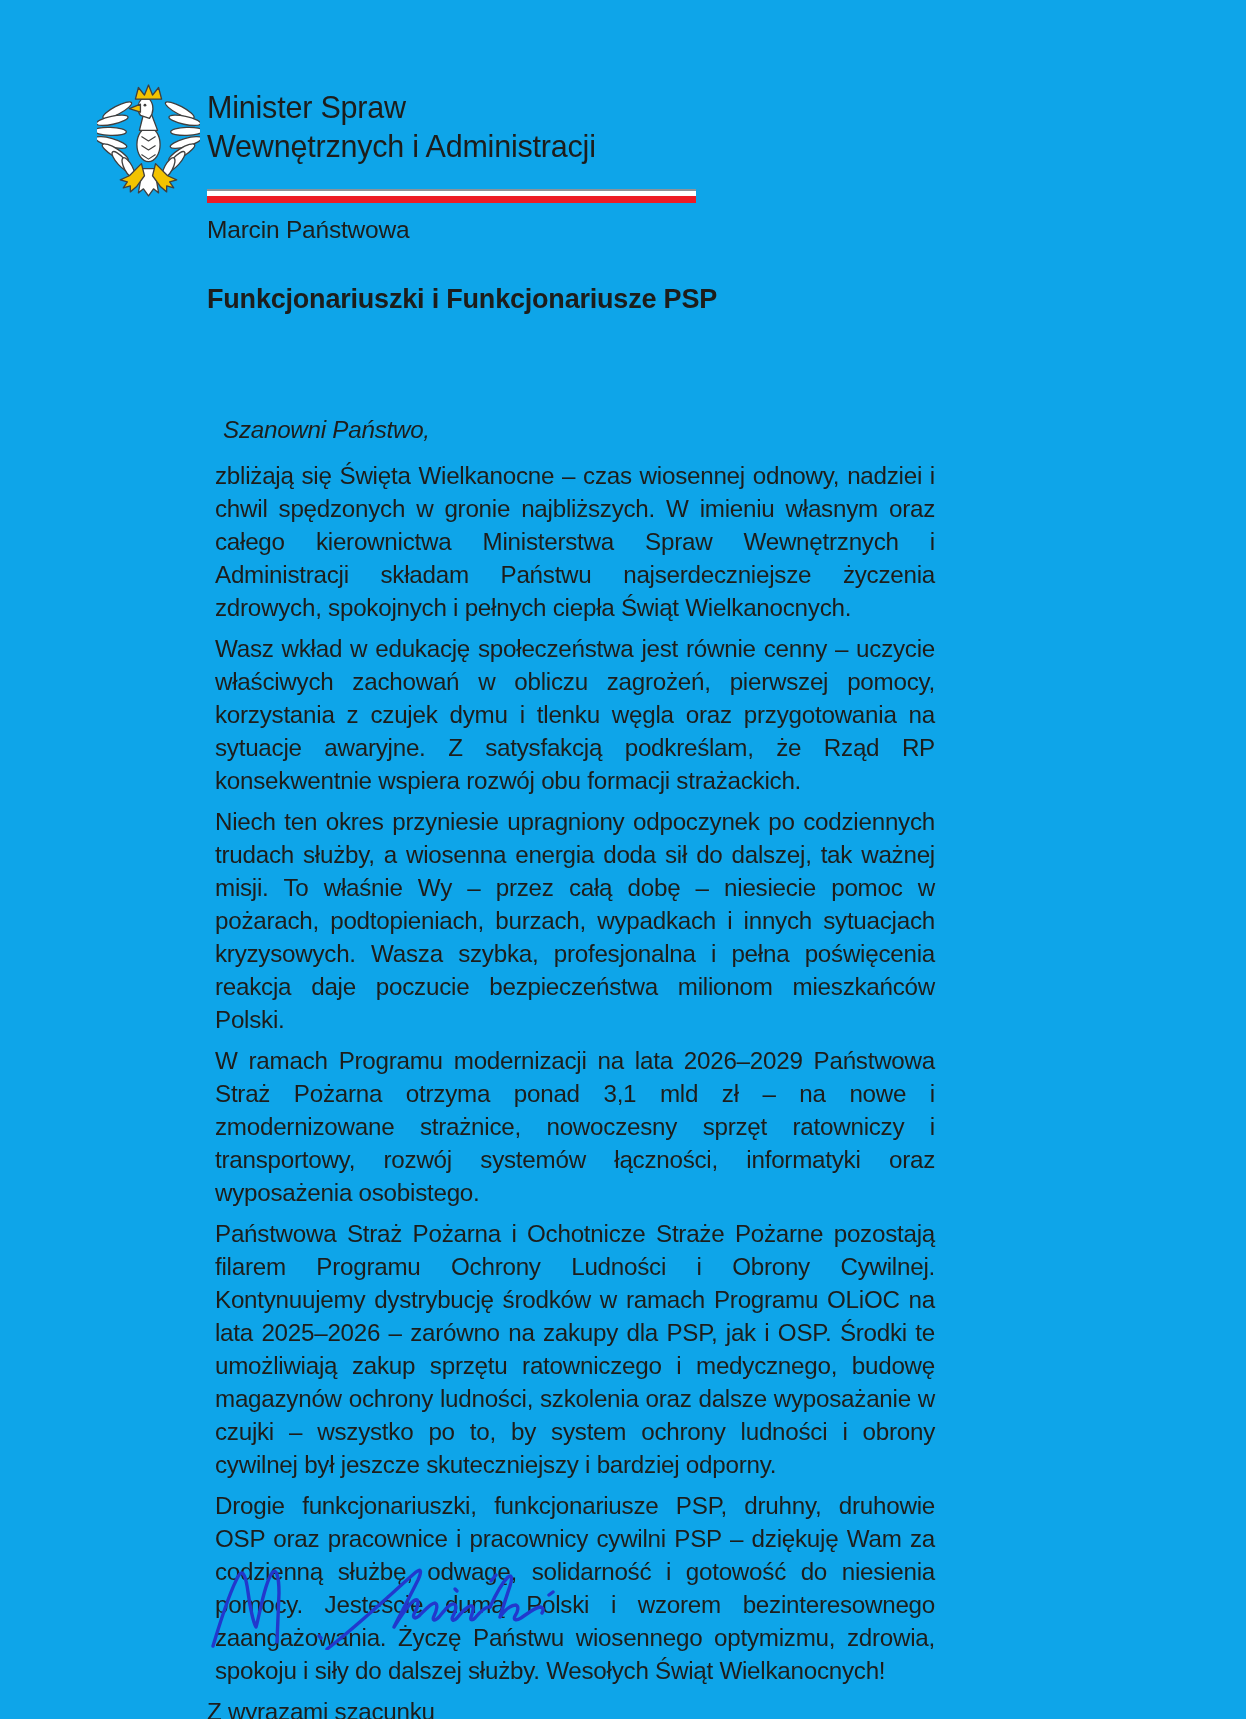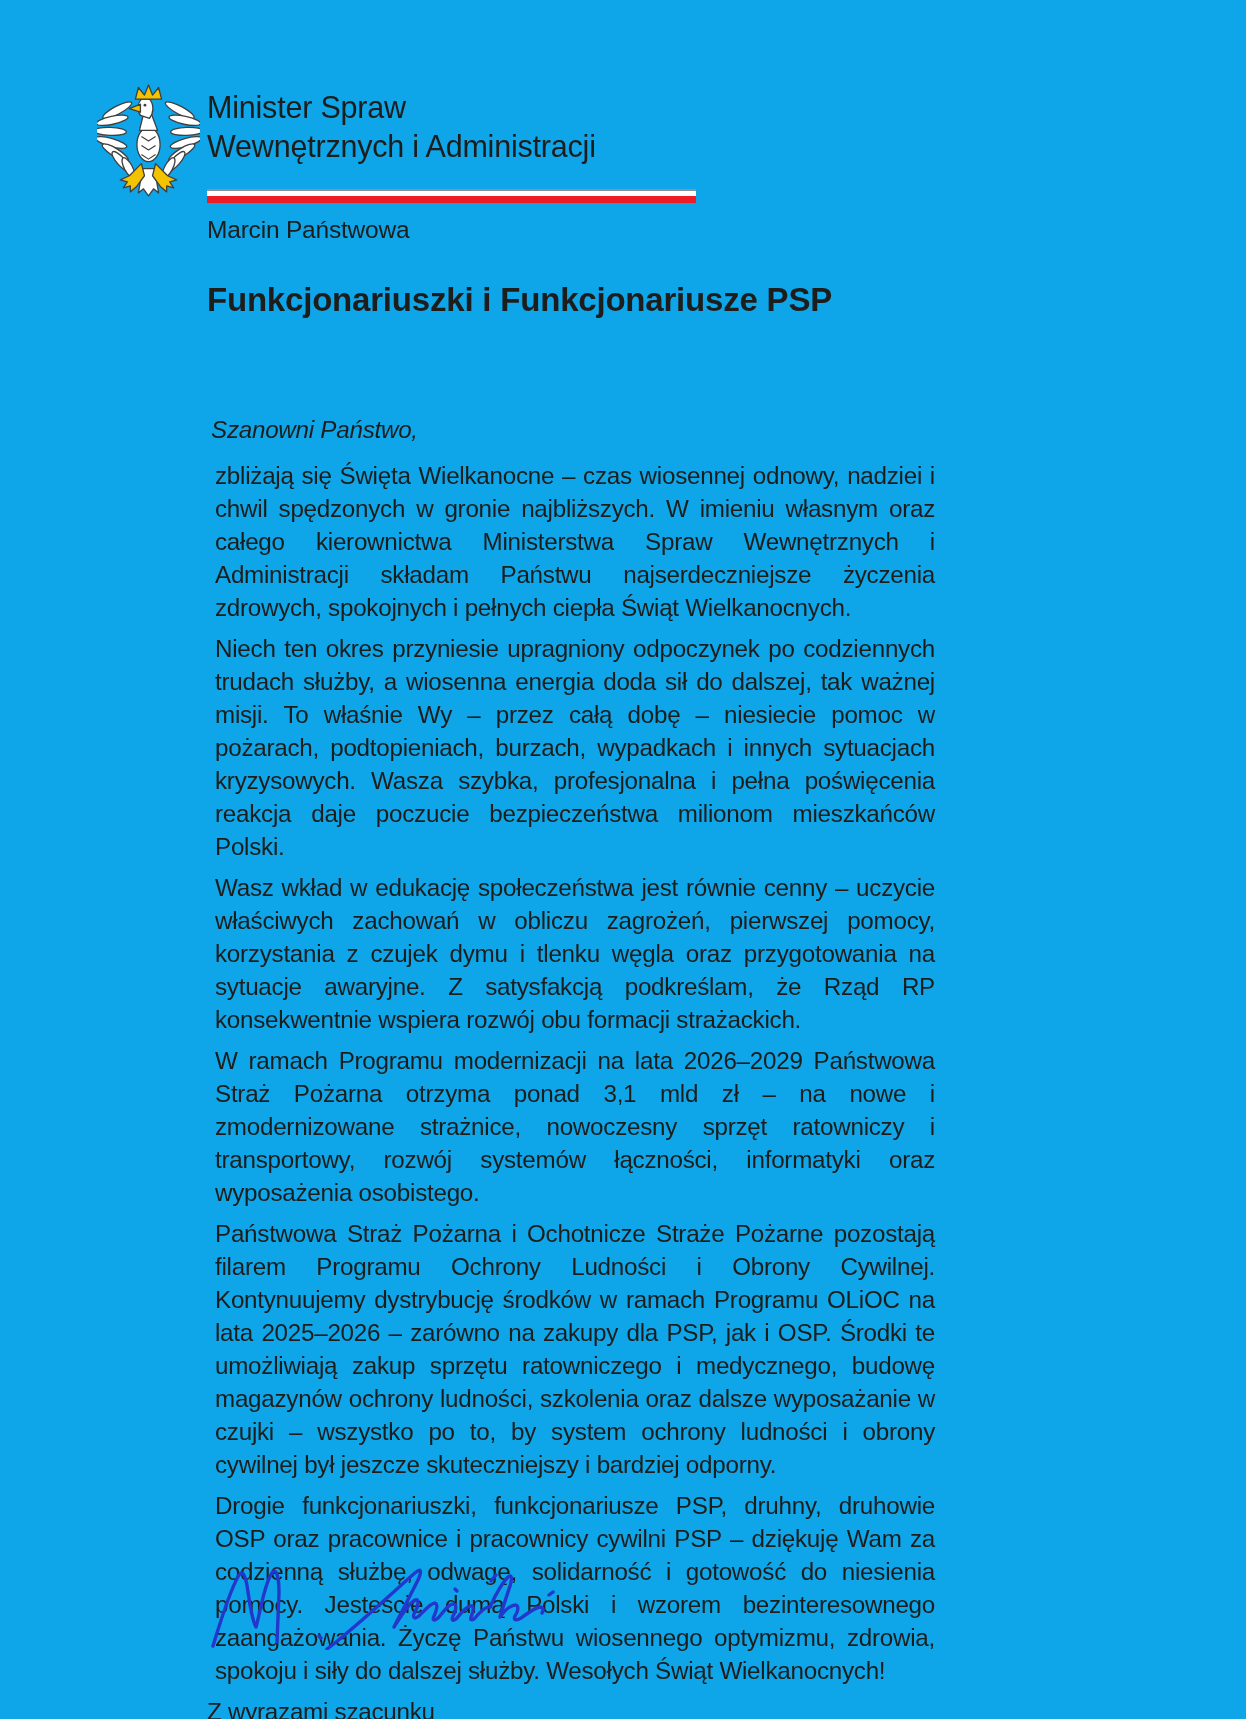--- a/index.html
+++ b/index.html
@@ -24,30 +24,30 @@
   .flag-gap   { height: 5px; background: #ffffff; }
   .flag-red   { height: 7px; background: #ee1c25; }
   .minister-name {
     position: absolute; left: 207px; top: 216px;
     font-size: 24.5px; letter-spacing: -0.2px;
   }
 
   
   .recipients {
     position: absolute; left: 207px; top: 283px;
-    font-size: 33px; font-weight: 700; line-height: 33.5px;
+    font-size: 27px; font-weight: 700; line-height: 33.5px;
     letter-spacing: -0.2px;
   }
 
   
   .letter-body {
     position: absolute; left: 207px; top: 413px; width: 728px;
     font-size: 24.2px; line-height: 33px; letter-spacing: -0.25px;
   }
-  .salutation { font-style: italic; margin: 0 0 13px 4px; }
+  .salutation { font-style: italic; margin: 0 0 13px 16px; }
   .letter-body p { margin: 0 0 8px 8px; text-align: justify; }
   .closing { margin: 0; text-align: left; }
 
   
   .signature { position: absolute; left: 203px; top: 1550px; width: 352px; height: 100px; }
 </style>
 </head>
 <body>
 
 <div class="page">
@@ -105,22 +105,22 @@
 
   <div class="minister-name">Marcin Państwowa</div>
 
   <div class="recipients">
     <div>Funkcjonariuszki i Funkcjonariusze PSP</div>
   </div>
 
   <div class="letter-body">
     <div class="salutation">Szanowni Państwo,</div>
     <p>zbliżają się Święta Wielkanocne – czas wiosennej odnowy, nadziei i chwil spędzonych w gronie najbliższych. W imieniu własnym oraz całego kierownictwa Ministerstwa Spraw Wewnętrznych i Administracji składam Państwu najserdeczniejsze życzenia zdrowych, spokojnych i pełnych ciepła Świąt Wielkanocnych.</p>
+    <p>Wasz wkład w edukację społeczeństwa jest równie cenny – uczycie właściwych zachowań w obliczu zagrożeń, pierwszej pomocy, korzystania z czujek dymu i tlenku węgla oraz przygotowania na sytuacje awaryjne. Z satysfakcją podkreślam, że Rząd RP konsekwentnie wspiera rozwój obu formacji strażackich.</p>
     <p>Niech ten okres przyniesie upragniony odpoczynek po codziennych trudach służby, a wiosenna energia doda sił do dalszej, tak ważnej misji. To właśnie Wy – przez całą dobę – niesiecie pomoc w pożarach, podtopieniach, burzach, wypadkach i innych sytuacjach kryzysowych. Wasza szybka, profesjonalna i pełna poświęcenia reakcja daje poczucie bezpieczeństwa milionom mieszkańców Polski.</p>
-    <p>Wasz wkład w edukację społeczeństwa jest równie cenny – uczycie właściwych zachowań w obliczu zagrożeń, pierwszej pomocy, korzystania z czujek dymu i tlenku węgla oraz przygotowania na sytuacje awaryjne. Z satysfakcją podkreślam, że Rząd RP konsekwentnie wspiera rozwój obu formacji strażackich.</p>
     <p>W ramach Programu modernizacji na lata 2026–2029 Państwowa Straż Pożarna otrzyma ponad 3,1 mld zł – na nowe i zmodernizowane strażnice, nowoczesny sprzęt ratowniczy i transportowy, rozwój systemów łączności, informatyki oraz wyposażenia osobistego.</p>
     <p>Państwowa Straż Pożarna i Ochotnicze Straże Pożarne pozostają filarem Programu Ochrony Ludności i Obrony Cywilnej. Kontynuujemy dystrybucję środków w ramach Programu OLiOC na lata 2025–2026 – zarówno na zakupy dla PSP, jak i OSP. Środki te umożliwiają zakup sprzętu ratowniczego i medycznego, budowę magazynów ochrony ludności, szkolenia oraz dalsze wyposażanie w czujki – wszystko po to, by system ochrony ludności i obrony cywilnej był jeszcze skuteczniejszy i bardziej odporny.</p>
     <p>Drogie funkcjonariuszki, funkcjonariusze PSP, druhny, druhowie OSP oraz pracownice i pracownicy cywilni PSP – dziękuję Wam za codzienną służbę, odwagę, solidarność i gotowość do niesienia pomocy. Jesteście dumą Polski i wzorem bezinteresownego zaangażowania. Życzę Państwu wiosennego optymizmu, zdrowia, spokoju i siły do dalszej służby. Wesołych Świąt Wielkanocnych!</p>
     <div class="closing">Z wyrazami szacunku</div>
   </div>
 
   <svg class="signature" viewBox="0 0 352 100" xmlns="http://www.w3.org/2000/svg" aria-hidden="true">
     <g fill="none" stroke="#2238cd" stroke-width="3.4" stroke-linecap="round" stroke-linejoin="round">
 
       <path d="M10,96 C16,76 27,40 36,25 C40,19 43,27 45,42 C47,56 49,70 53,77 C57,64 61,34 69,23 C73,17 76,26 76,43 L74,92"></path>

